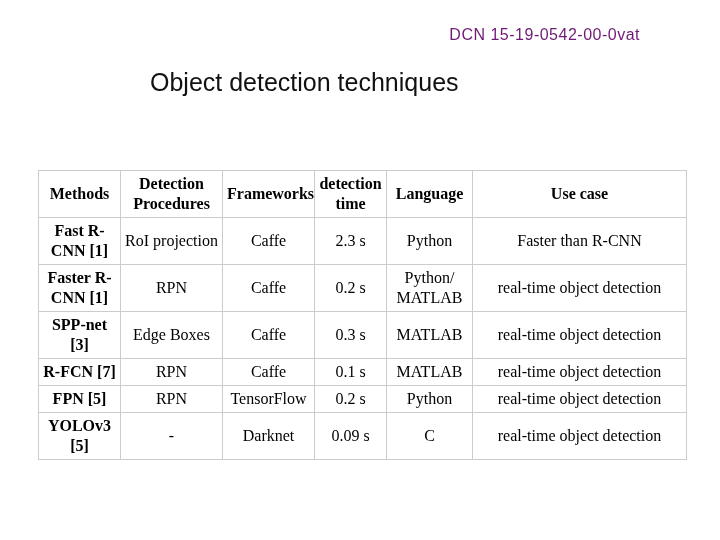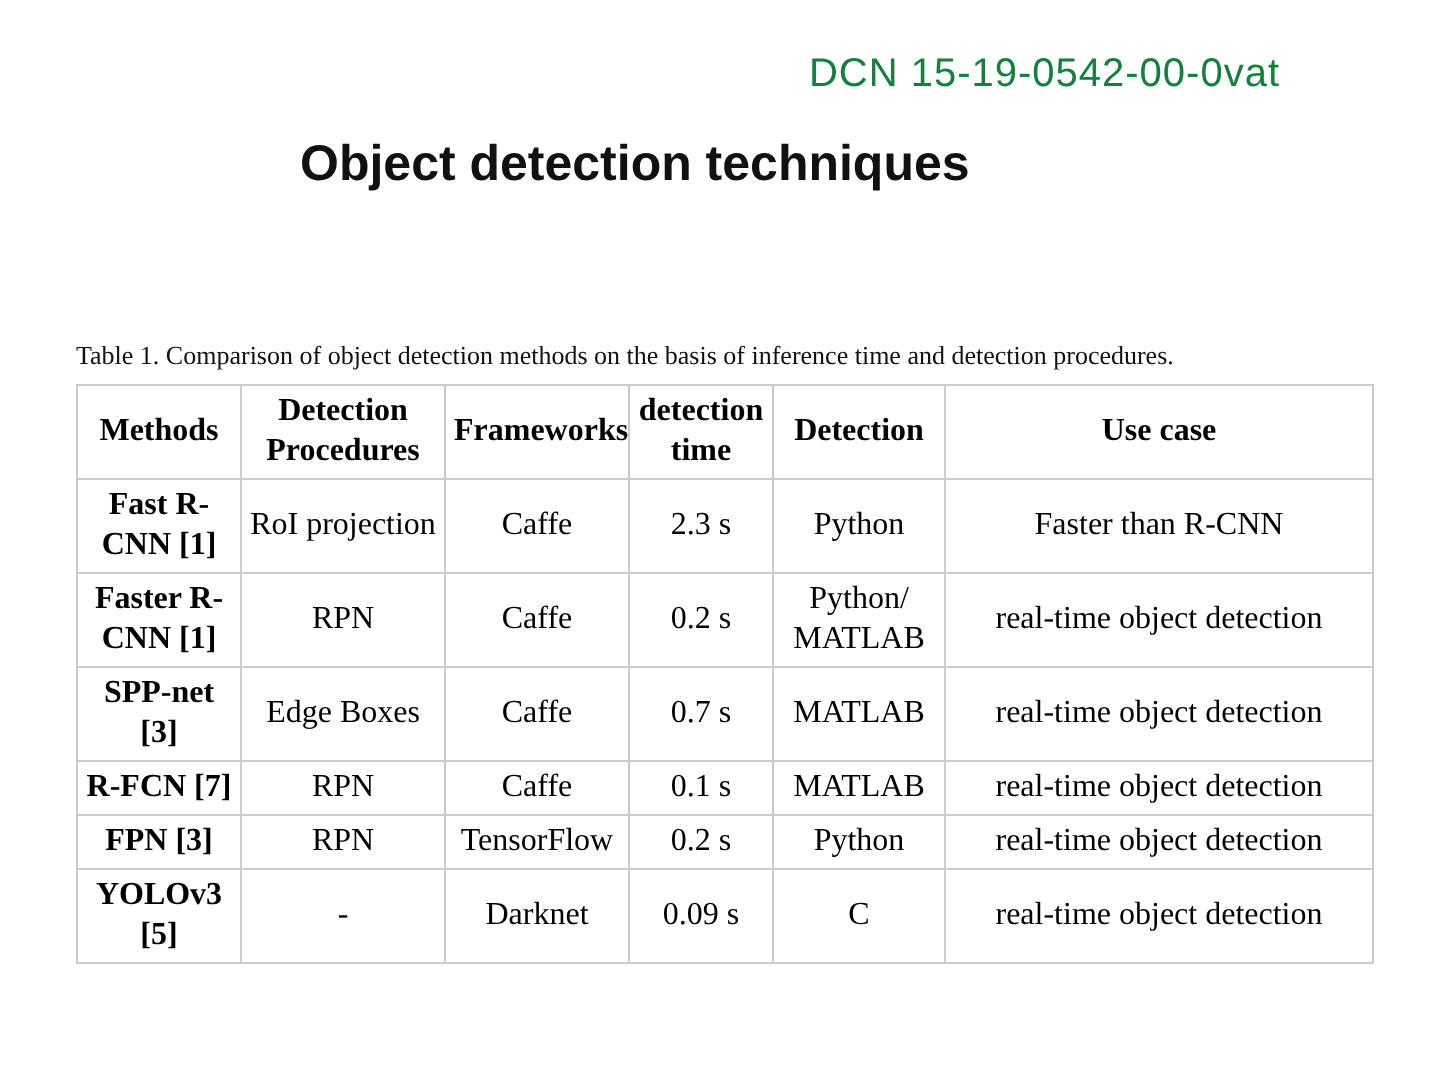--- a/index.html
+++ b/index.html
@@ -10,32 +10,31 @@
     font-family: "Times New Roman", Times, serif;
     color: #000;
     position: relative;
     overflow: hidden;
   }
   .dcn {
     position: absolute;
     top: 26px;
     right: 80px;
     font-family: Arial, Helvetica, sans-serif;
-    font-size: 20px;
+    font-size: 16px;
     letter-spacing: 0.5px;
-    color: #15803d;
+    color: #701a75;
   }
   .title {
     position: absolute;
     top: 68px;
     left: 150px;
     font-family: Arial, Helvetica, sans-serif;
     font-size: 25px;
     color: #111;
-    font-weight: bold;
   }
   .table-wrap {
     position: absolute;
     top: 170px;
     left: 38px;
     width: 648px;
   }
   .caption {
     font-family: "Times New Roman", serif;
     font-size: 13px;
@@ -69,37 +68,36 @@
   col.c-lang   { width: 86px; }
   col.c-use    { width: 214px; }
 </style>
 </head>
 <body>
 
 <div class="dcn">DCN 15-19-0542-00-0vat</div>
 <div class="title">Object detection techniques</div>
 
 <div class="table-wrap">
-  <div class="caption">Table 1.  Comparison of object detection methods on the basis of inference time and detection procedures.</div>
   <table>
     <colgroup>
       <col class="c-method">
         <col class="c-proc">
         <col class="c-frame">
       <col class="c-time">
         <col class="c-lang">
         <col class="c-use">
     </colgroup>
     <thead>
       <tr>
         <th>Methods</th>
         <th>Detection Procedures</th>
         <th>Frameworks</th>
         <th>detection time</th>
-        <th>Detection</th>
+        <th>Language</th>
         <th>Use case</th>
       </tr>
     </thead>
     <tbody id="tbody">
         <tr>
           <td class="method">Fast R-CNN [1]</td>
           <td>RoI projection</td>
           <td>Caffe</td>
           <td>2.3 s</td>
           <td>Python</td>
@@ -110,34 +108,34 @@
           <td>RPN</td>
           <td>Caffe</td>
           <td>0.2 s</td>
           <td>Python/ MATLAB</td>
           <td>real-time object detection</td>
         </tr>
         <tr>
           <td class="method">SPP-net [3]</td>
           <td>Edge Boxes</td>
           <td>Caffe</td>
-          <td>0.7 s</td>
+          <td>0.3 s</td>
           <td>MATLAB</td>
           <td>real-time object detection</td>
         </tr>
         <tr>
           <td class="method">R-FCN [7]</td>
           <td>RPN</td>
           <td>Caffe</td>
           <td>0.1 s</td>
           <td>MATLAB</td>
           <td>real-time object detection</td>
         </tr>
         <tr>
-          <td class="method">FPN [3]</td>
+          <td class="method">FPN [5]</td>
           <td>RPN</td>
           <td>TensorFlow</td>
           <td>0.2 s</td>
           <td>Python</td>
           <td>real-time object detection</td>
         </tr>
         <tr>
           <td class="method">YOLOv3 [5]</td>
           <td>-</td>
           <td>Darknet</td>

